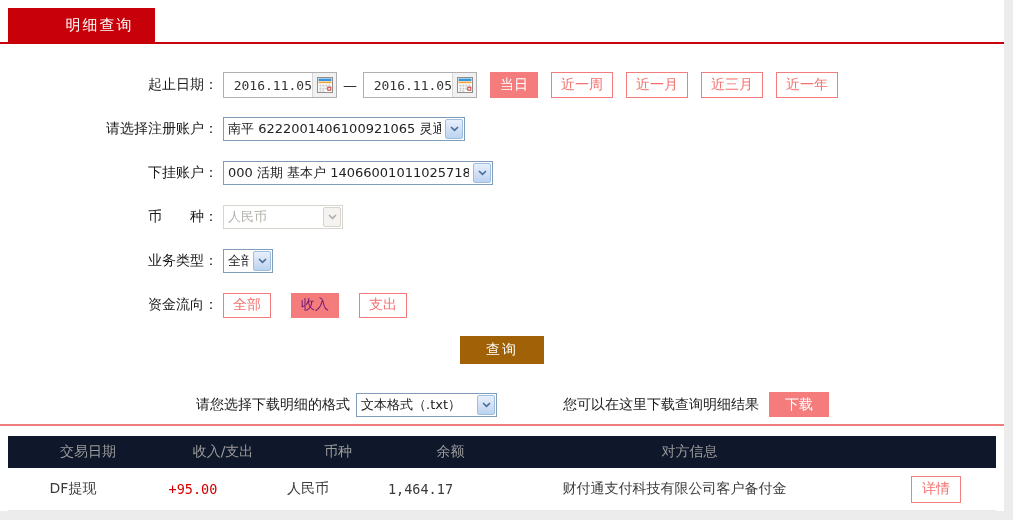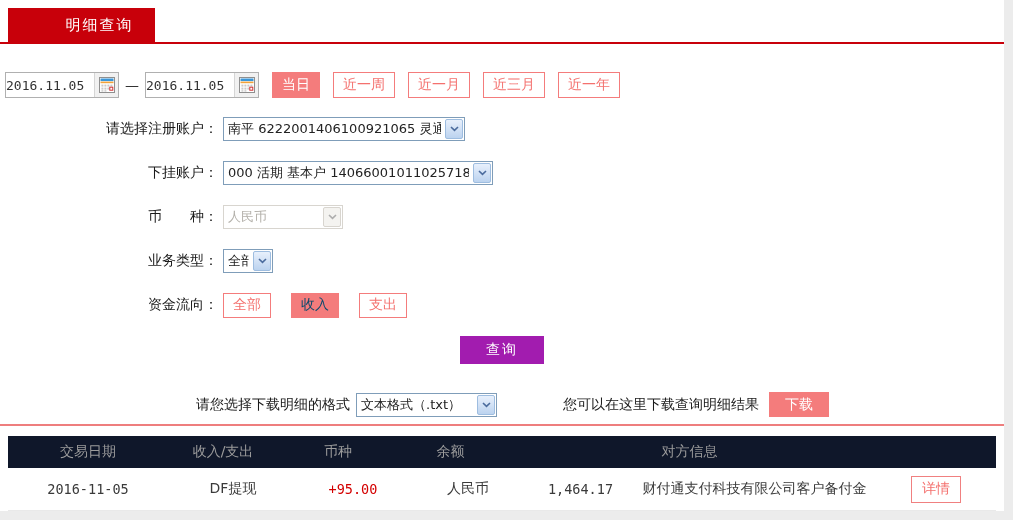--- a/index.html
+++ b/index.html
@@ -33,21 +33,21 @@
   .frow { display: flex; align-items: center; height: 26px; margin-bottom: 18px; }
   .lbl { width: 218px; text-align: right; flex: 0 0 218px; color: #1a1a1a; }
 
   .datebox {
     display: inline-flex; align-items: center;
     height: 26px; border: 1px solid #b0b0b0; background: #fff;
     margin-left: 5px;
   }
   .dateinput {
     border: none; outline: none; width: 88px; height: 22px;
-    text-align: left; font-size: 13px; color: #333;
+    text-align: right; font-size: 13px; color: #333;
     font-family: "DejaVu Sans Mono", monospace;
   }
   .calbtn {
     width: 24px; height: 24px; border-left: 1px solid #d5d5d5;
     background: #f1f1f1; display: flex; align-items: center; justify-content: center;
     cursor: pointer;
   }
   .dash { margin: 0 6px; color: #333; }
 
   .qbtn {
@@ -71,25 +71,25 @@
     display: flex; align-items: center; justify-content: center;
   }
   .xpsel.disabled { border-color: #d8d5cf; color: #b3b0aa; background: #fff; cursor: default; }
   .xpsel.disabled .xparrow { border-color: #d8d5cf; background: #f4f3f0; }
 
   .pillbtn {
     height: 25px; padding: 0 9px; margin-left: 20px;
     background: #fff; border: 1px solid #f47c7c; color: #f4716e;
     font-size: 14px; cursor: pointer; font-family: inherit;
   }
-  .pillbtn.filled { background: #f47c7c; color: #0c4a6e; }
+  .pillbtn.filled { background: #f47c7c; color: #701a75; }
 
   .queryrow { text-align: center; margin-top: 18px; height: 28px; }
   .querybtn {
-    width: 84px; height: 28px; border: none; background: #a21caf;
+    width: 84px; height: 28px; border: none; background: #a16207;
     color: #fff; font-size: 14px; letter-spacing: 2px; cursor: pointer;
     font-family: inherit;
   }
 
   .dlrow { display: flex; align-items: center; margin: 28px 0 0 196px; height: 25px; }
   .dllabel { color: #1a1a1a; margin-right: 6px; }
   .dlhint { color: #1a1a1a; margin-left: 66px; }
   .dlbtn {
     margin-left: 10px; height: 25px; padding: 0 16px;
     background: #f47c7c; border: none; color: #fff; font-size: 14px;
@@ -124,20 +124,21 @@
 <div class="content">
 
   <div class="tabbar">
     <div class="tab">明细查询</div>
   </div>
   <div class="redline"></div>
 
   <div class="form">
 
     <div class="frow">
+      <span class="lbl">起止日期：</span>
       <span class="datebox">
         <input class="dateinput" value="2016.11.05" style="">
         <span class="calbtn">
           <svg width="16" height="16" viewBox="0 0 16 16">
             <rect x="0.5" y="0.5" width="15" height="15" fill="#ffffff" stroke="#8f8f8f"></rect>
             <rect x="1.5" y="1.5" width="13" height="2.6" fill="#3a96d8"></rect>
             <rect x="1.5" y="4.6" width="13" height="1.6" fill="#f2a33a"></rect>
             <g fill="#c9c9c9">
               <rect x="2.4" y="7.6" width="2" height="2"></rect>
                 <rect x="5.4" y="7.6" width="2" height="2"></rect>
@@ -261,21 +262,20 @@
     <div class="pinkline"></div>
     <div class="thead">
       <div class="c c1">交易日期</div>
       <div class="c c3">收入/支出</div>
       <div class="c c4">币种</div>
       <div class="c c5">余额</div>
       <div class="c c6">对方信息</div>
       <div class="c c7"></div>
     </div>
     <div class="trow">
-      <div class="c c1 num">2016-11-05</div>
       <div class="c c2">DF提现</div>
       <div class="c c3 amount num">+95.00</div>
       <div class="c c4">人民币</div>
       <div class="c c5 num">1,464.17</div>
       <div class="c c6">财付通支付科技有限公司客户备付金</div>
       <div class="c c7">
         <button class="detailbtn">详情</button>
       </div>
     </div>
   </div>

